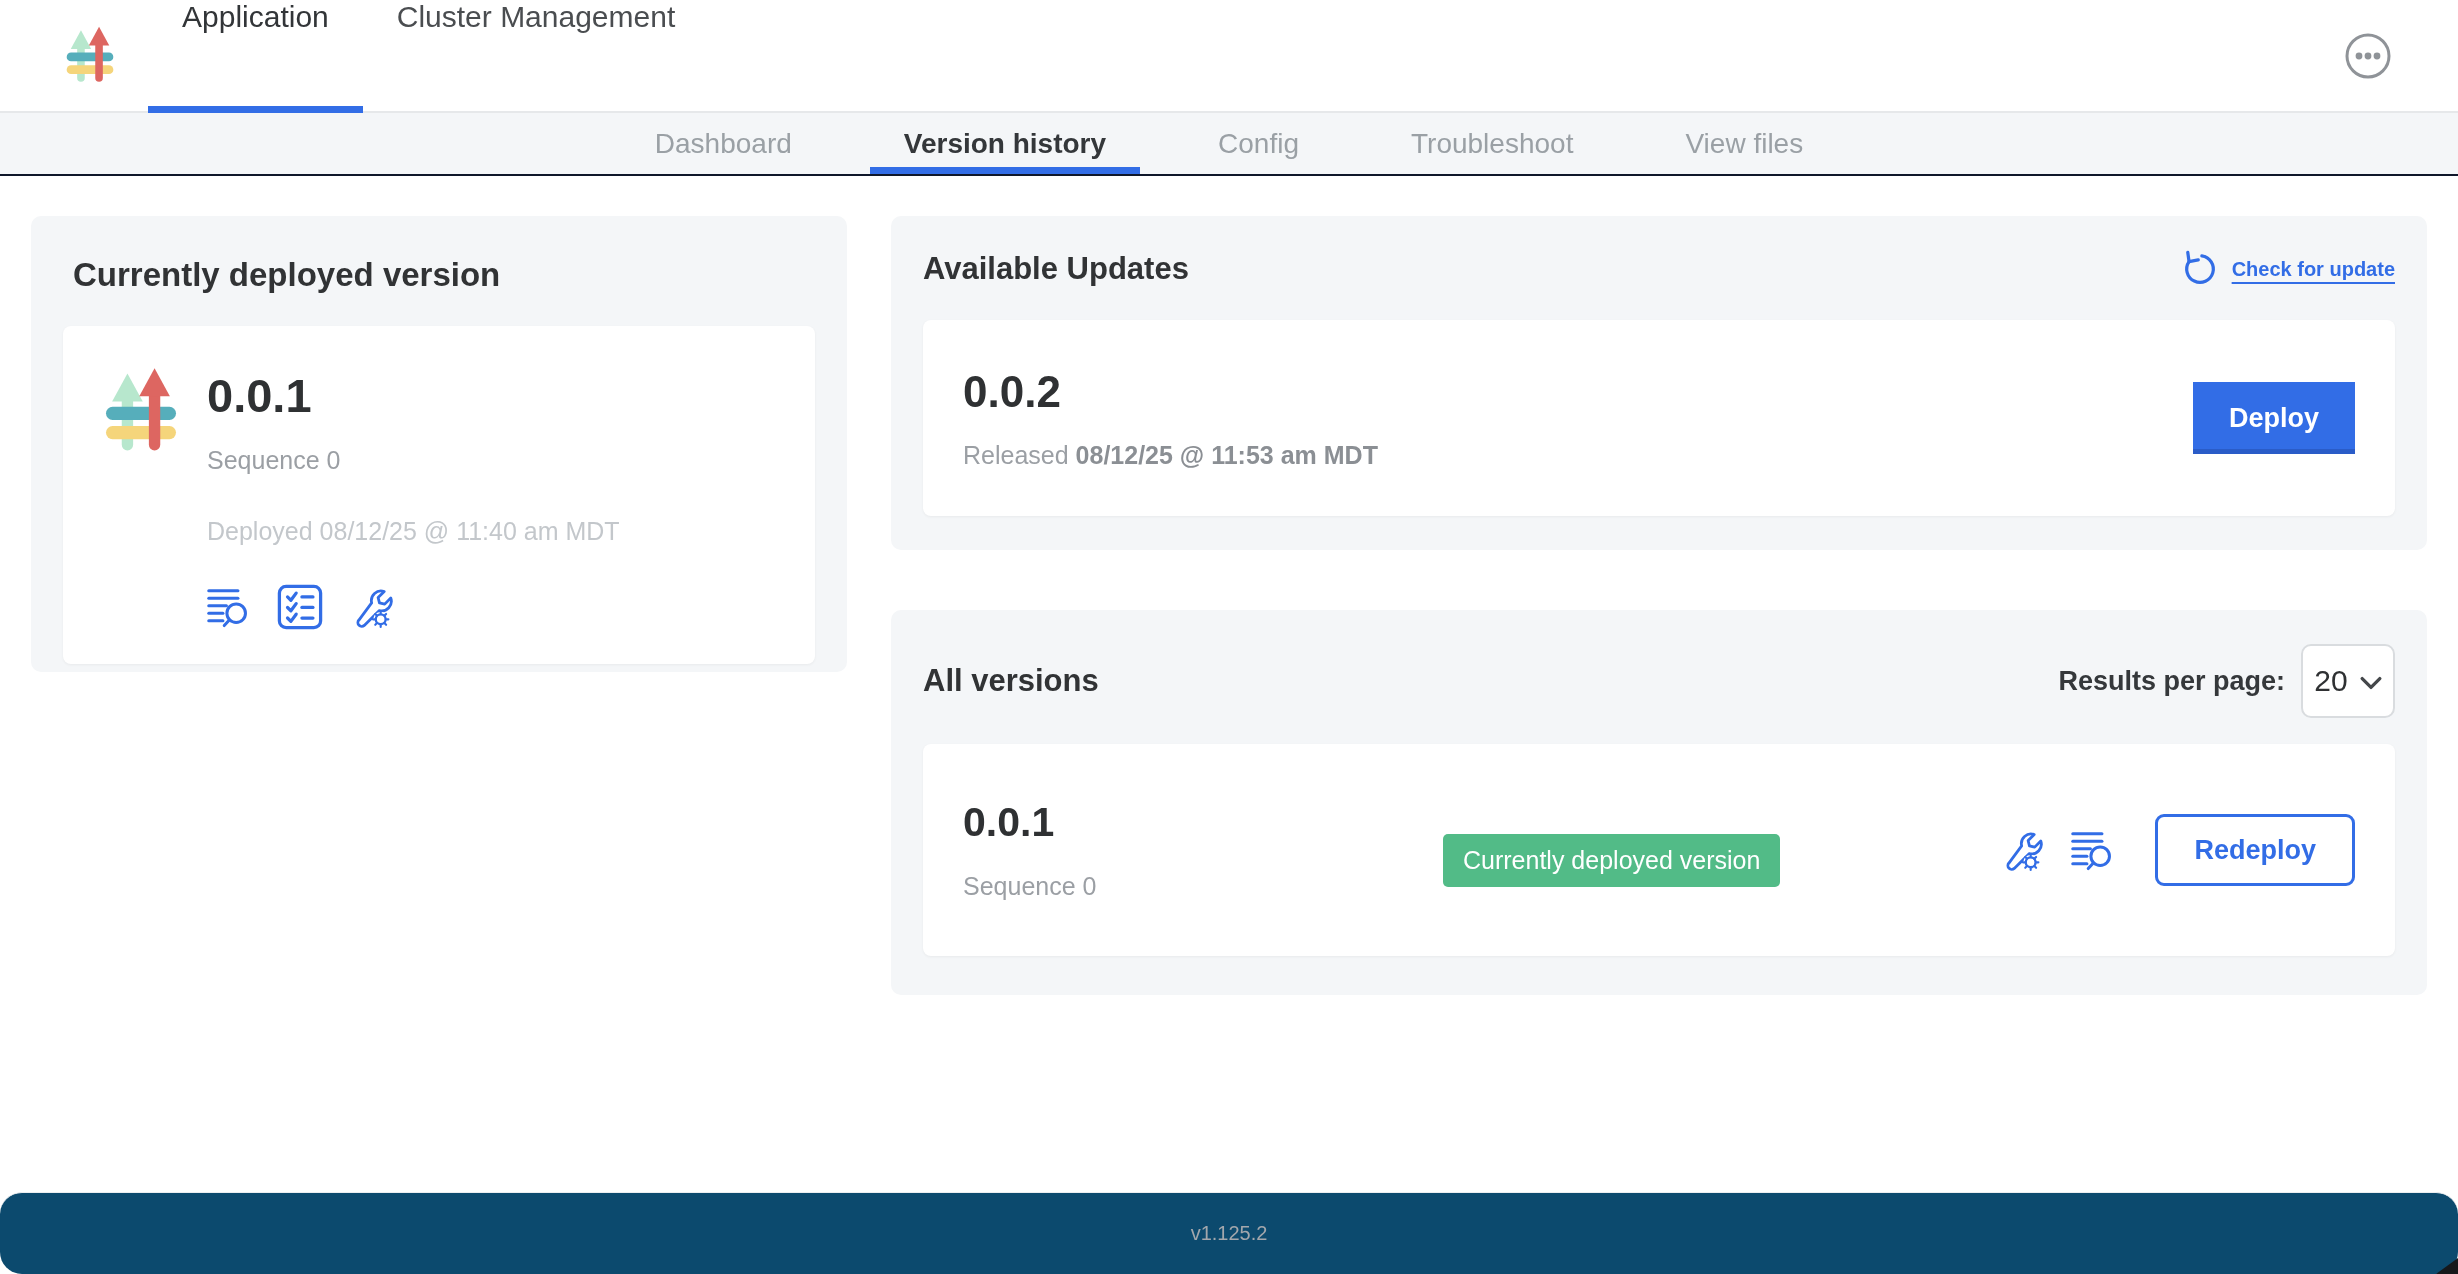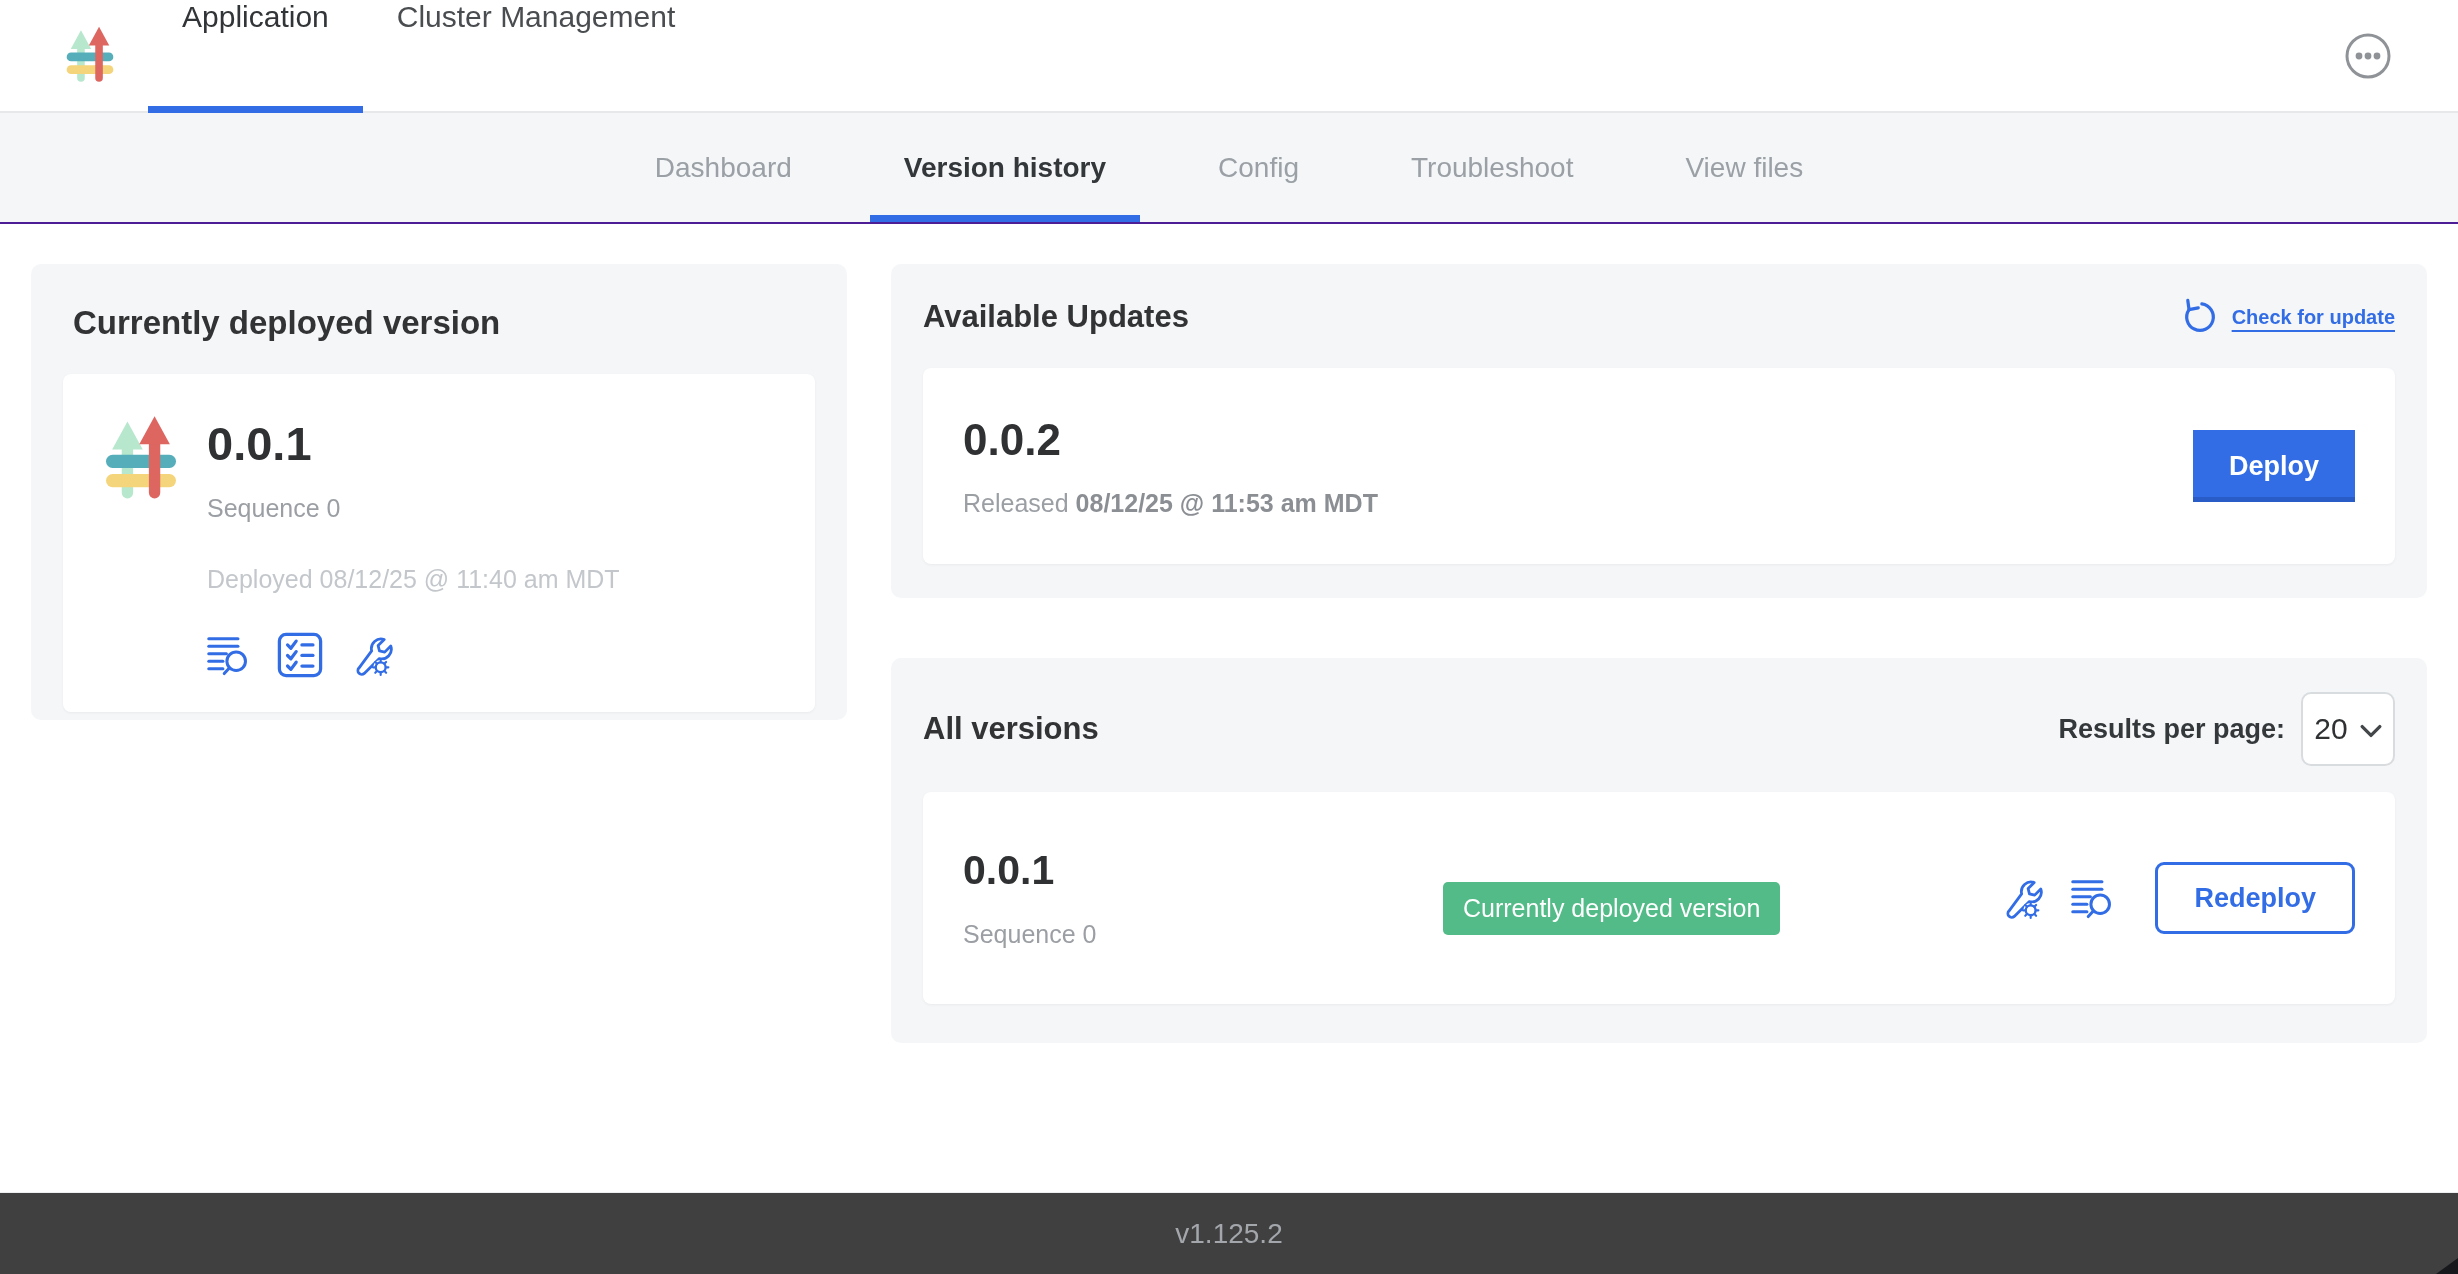--- a/index.html
+++ b/index.html
@@ -39,23 +39,23 @@
     height: 7px; background: #326de6;
   }
   .overflow-btn {
     margin-left: auto; margin-right: 66px; align-self: center;
     width: 48px; height: 48px; cursor: pointer;
     background: none; border: none; padding: 0;
   }
 
   
   .subnav {
-    height: 111px;
+    height: 63px;
     background: #f4f6f8;
-    border-bottom: 2px solid #4c1d95;
+    border-bottom: 2px solid #0f172a;
     display: flex; justify-content: center;
   }
   .subnav-tabs { display: flex; height: 100%; }
   .subnav-tab {
     display: flex; align-items: center;
     padding: 0 56px;
     font-size: 28px;
     color: #9aa0a5;
     position: relative;
     cursor: pointer;
@@ -165,24 +165,24 @@
     font-size: 27px; font-weight: 700;
     border: 3px solid #326de6; border-radius: 9px;
     padding: 0 36px; height: 72px; margin-left: 10px;
     cursor: pointer;
   }
 
   
   .footer {
     position: absolute; left: 0; right: 0; bottom: 0;
     height: 82px;
-    background: #404040;
+    background: #0c4a6e;
     border-top: 1px solid #eceef0;
     display: flex; align-items: center; justify-content: center;
-    font-size: 28px; color: #a3a7ac;
+    font-size: 20px; color: #a3a7ac; border-radius: 22px;
   }
   .cursor-artifact {
     position: absolute; right: 0; bottom: 0;
     width: 22px; height: 16px;
     background: #16181b;
     clip-path: polygon(100% 0, 100% 100%, 0 100%);
   }
 
   .blue-stroke { stroke: #326de6; fill: none; stroke-width: 3.4; stroke-linecap: round; stroke-linejoin: round; }
 </style>

